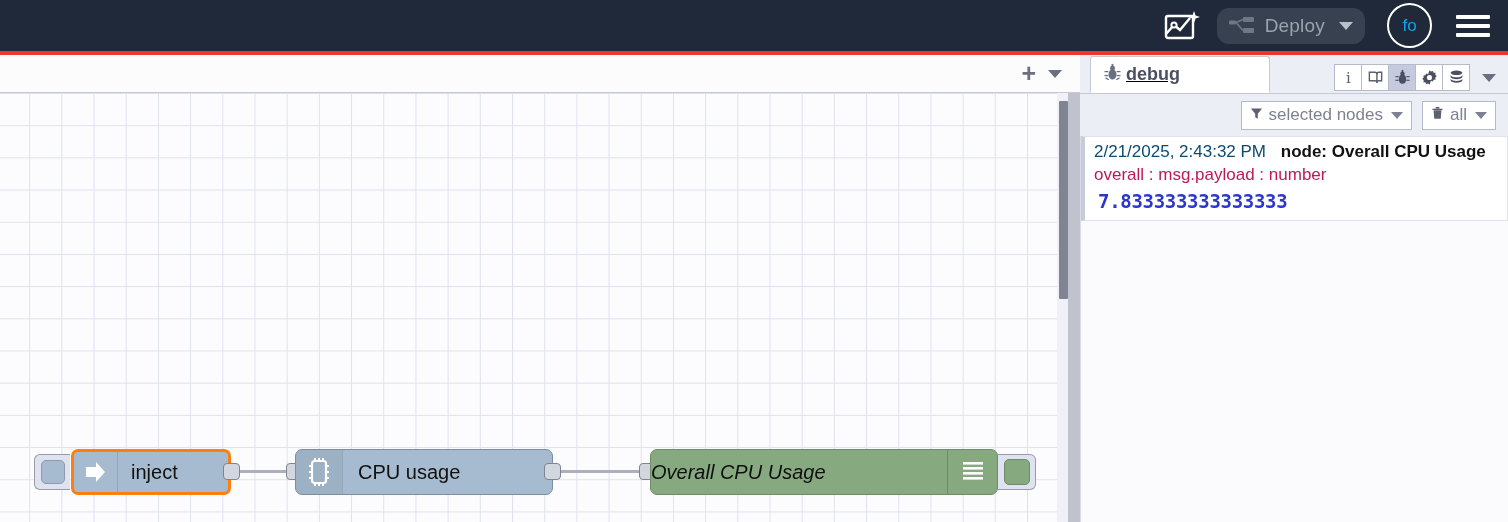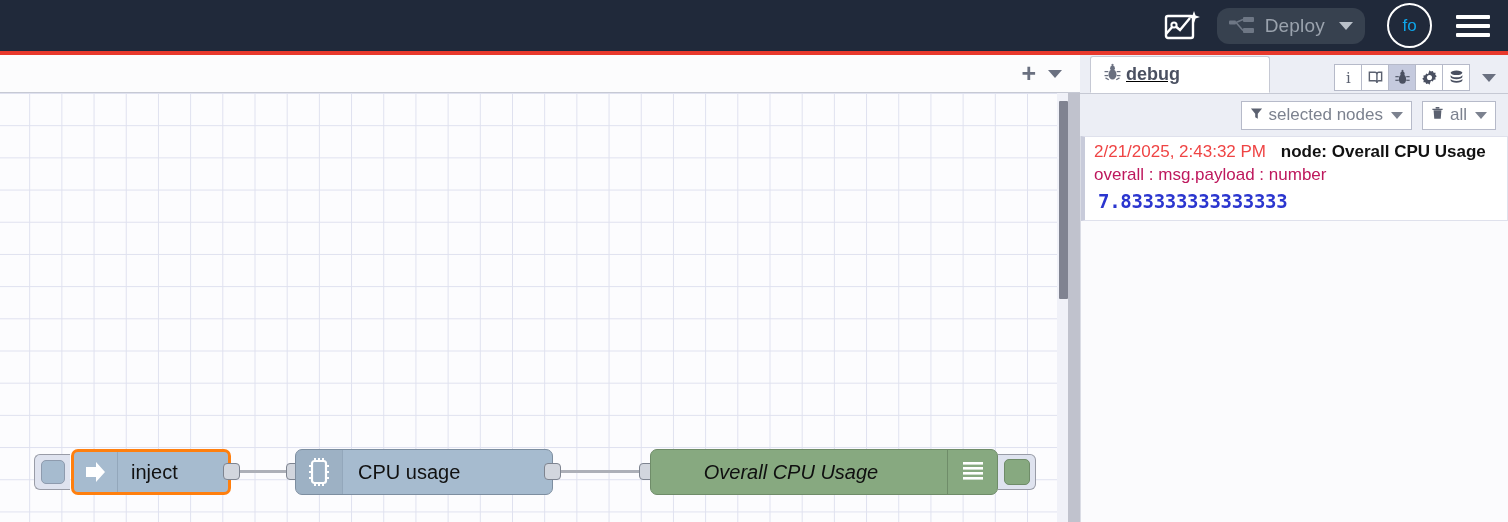--- a/index.html
+++ b/index.html
@@ -238,21 +238,21 @@
     left: 650px; top: 356px;
     width: 348px;
     background: #87a980;
     border: 1px solid #6f8c69;
   }
   .node-debug .n-label {
     flex: 1;
     font-size: 20px;
     color: #0f0f0f;
     font-style: italic;
-    text-align: center;
+    text-align: left;
     padding-right: 16px;
   }
   .node-debug .n-icon-right {
     width: 50px; height: 100%;
     display: flex; align-items: center; justify-content: center;
     border-left: 1px solid #6f8c69;
     box-sizing: border-box;
   }
   .debug-btn {
     position: absolute;
@@ -398,21 +398,21 @@
     border: 1px solid #dfe1ec;
     border-left: 4px solid #c8cbda;
     padding: 5px 8px 8px 9px;
     box-sizing: border-box;
   }
   .dbg-line1 {
     font-size: 17px;
     color: #222;
     white-space: nowrap;
   }
-  .dbg-time { color: #ef4444; }
+  .dbg-time { color: #0c4a6e; }
   .dbg-node {
     font-weight: bold;
     color: #111;
     margin-left: 10px;
   }
   .dbg-line2 {
     font-size: 17px;
     color: #be185d;
     margin-top: 3px;
   }

